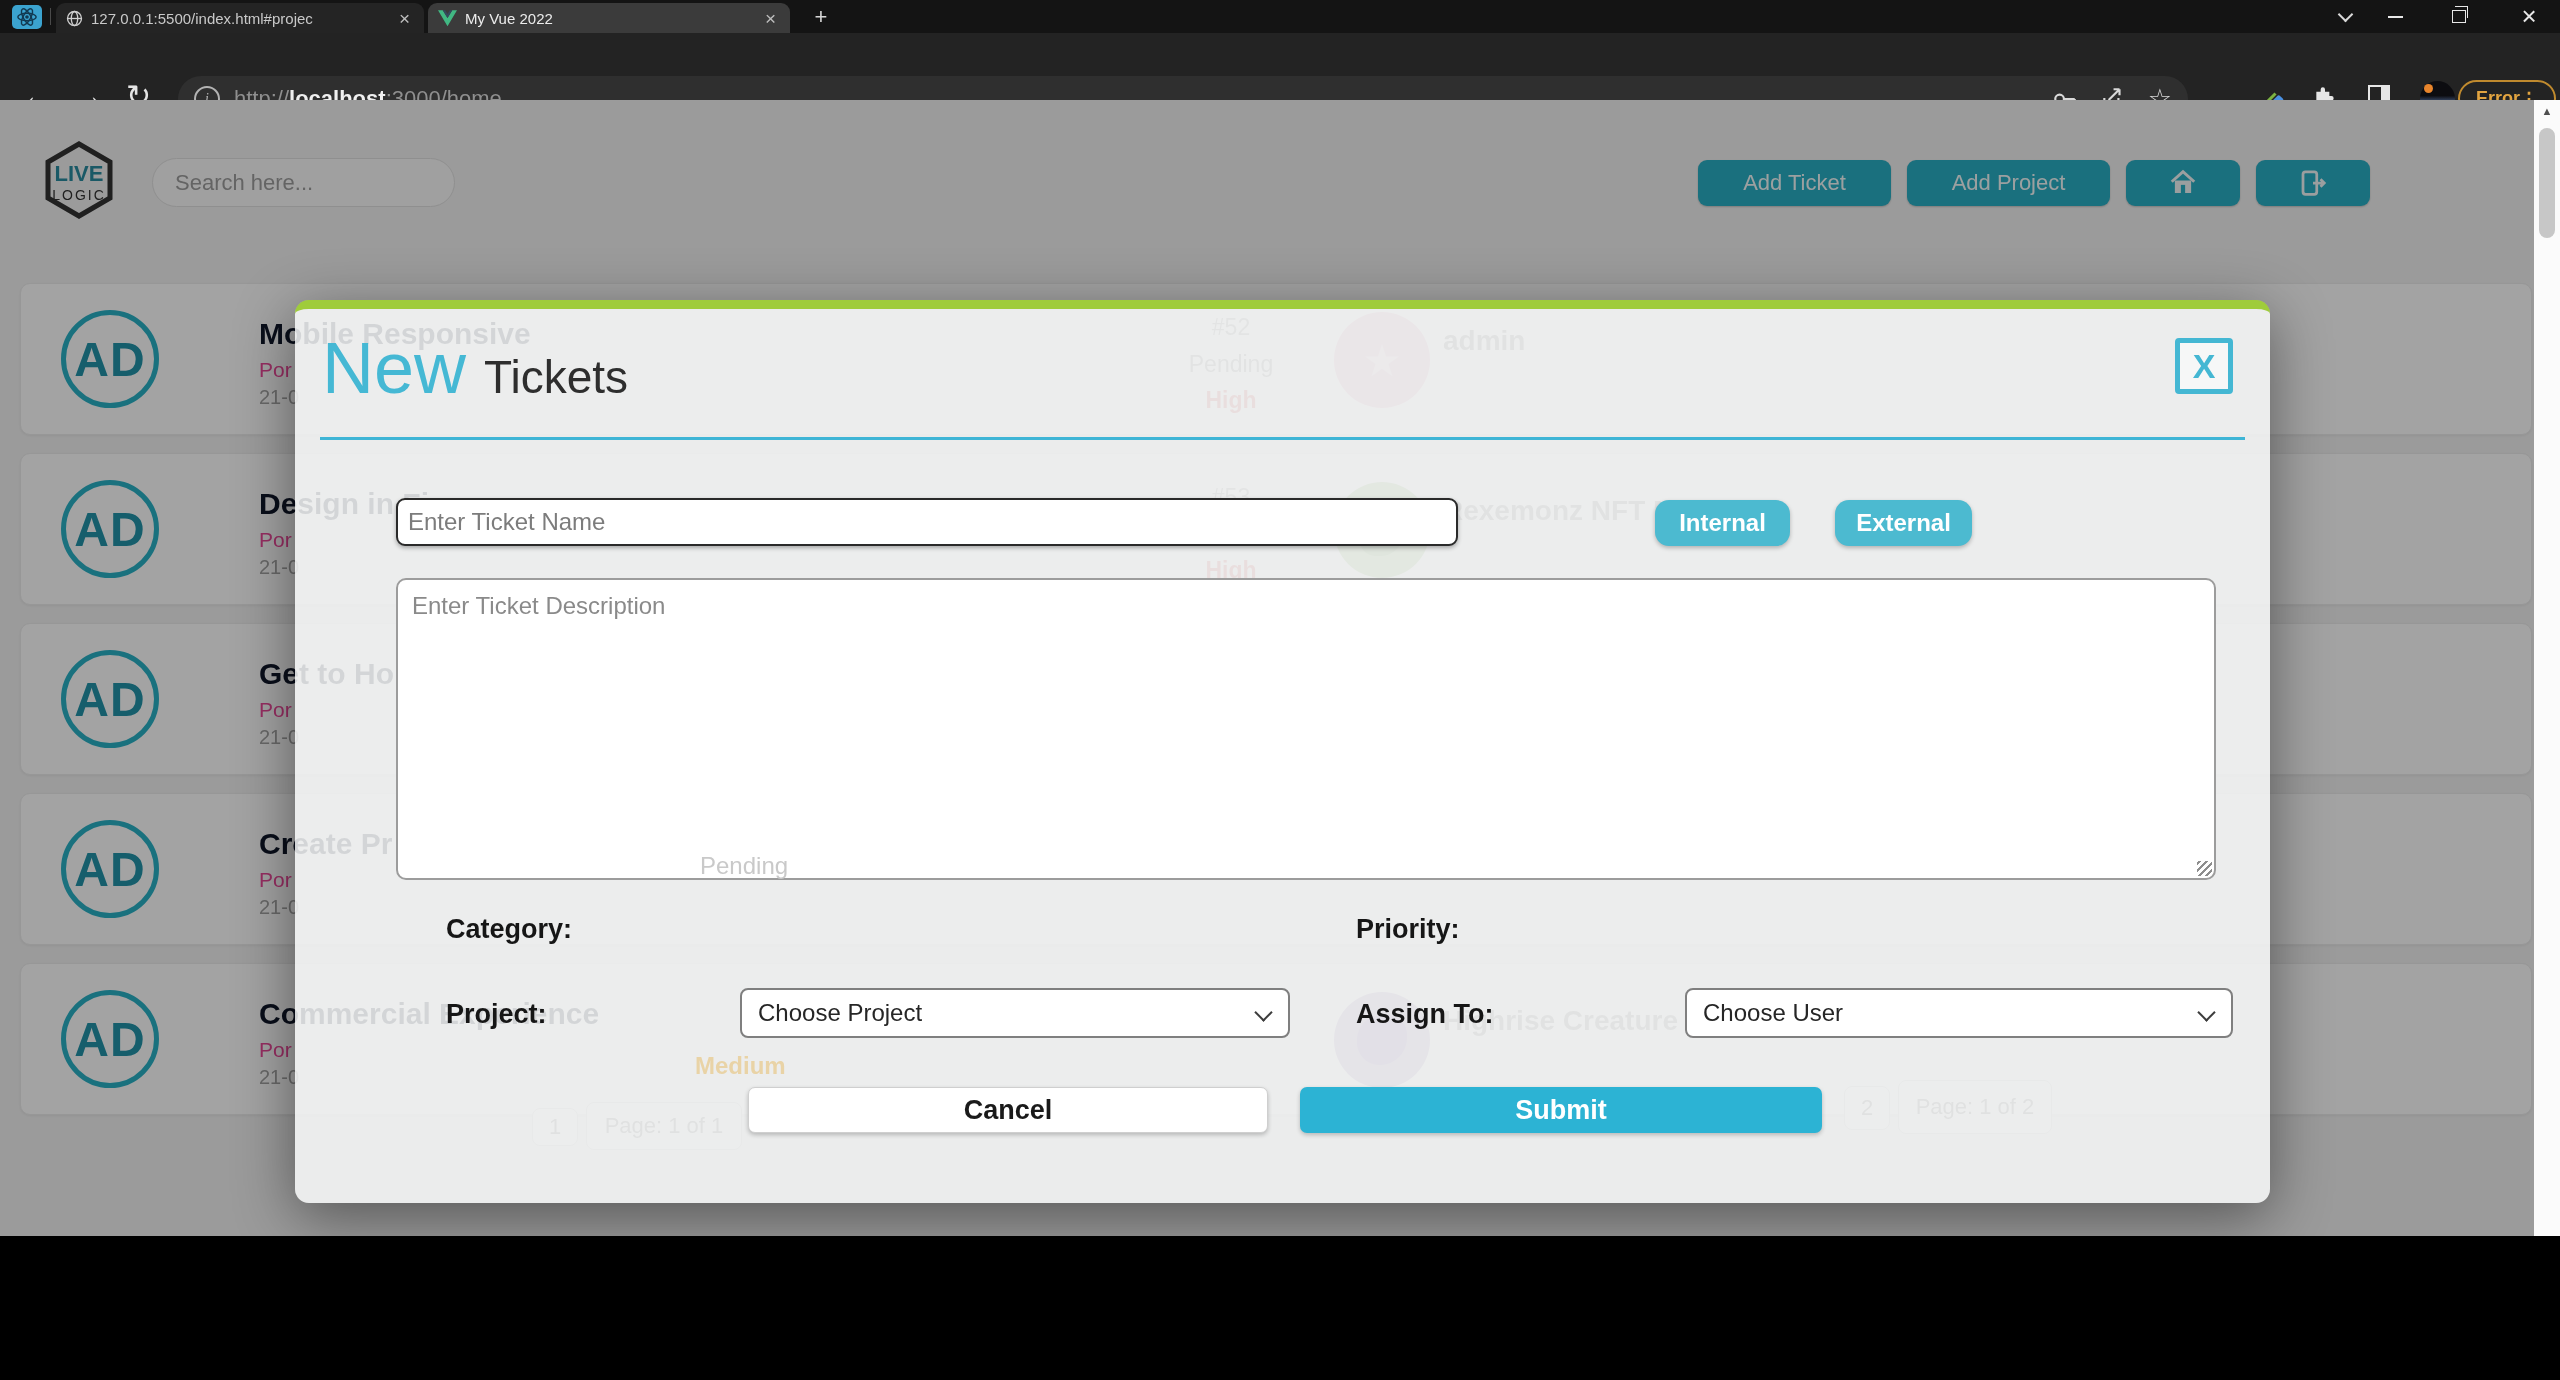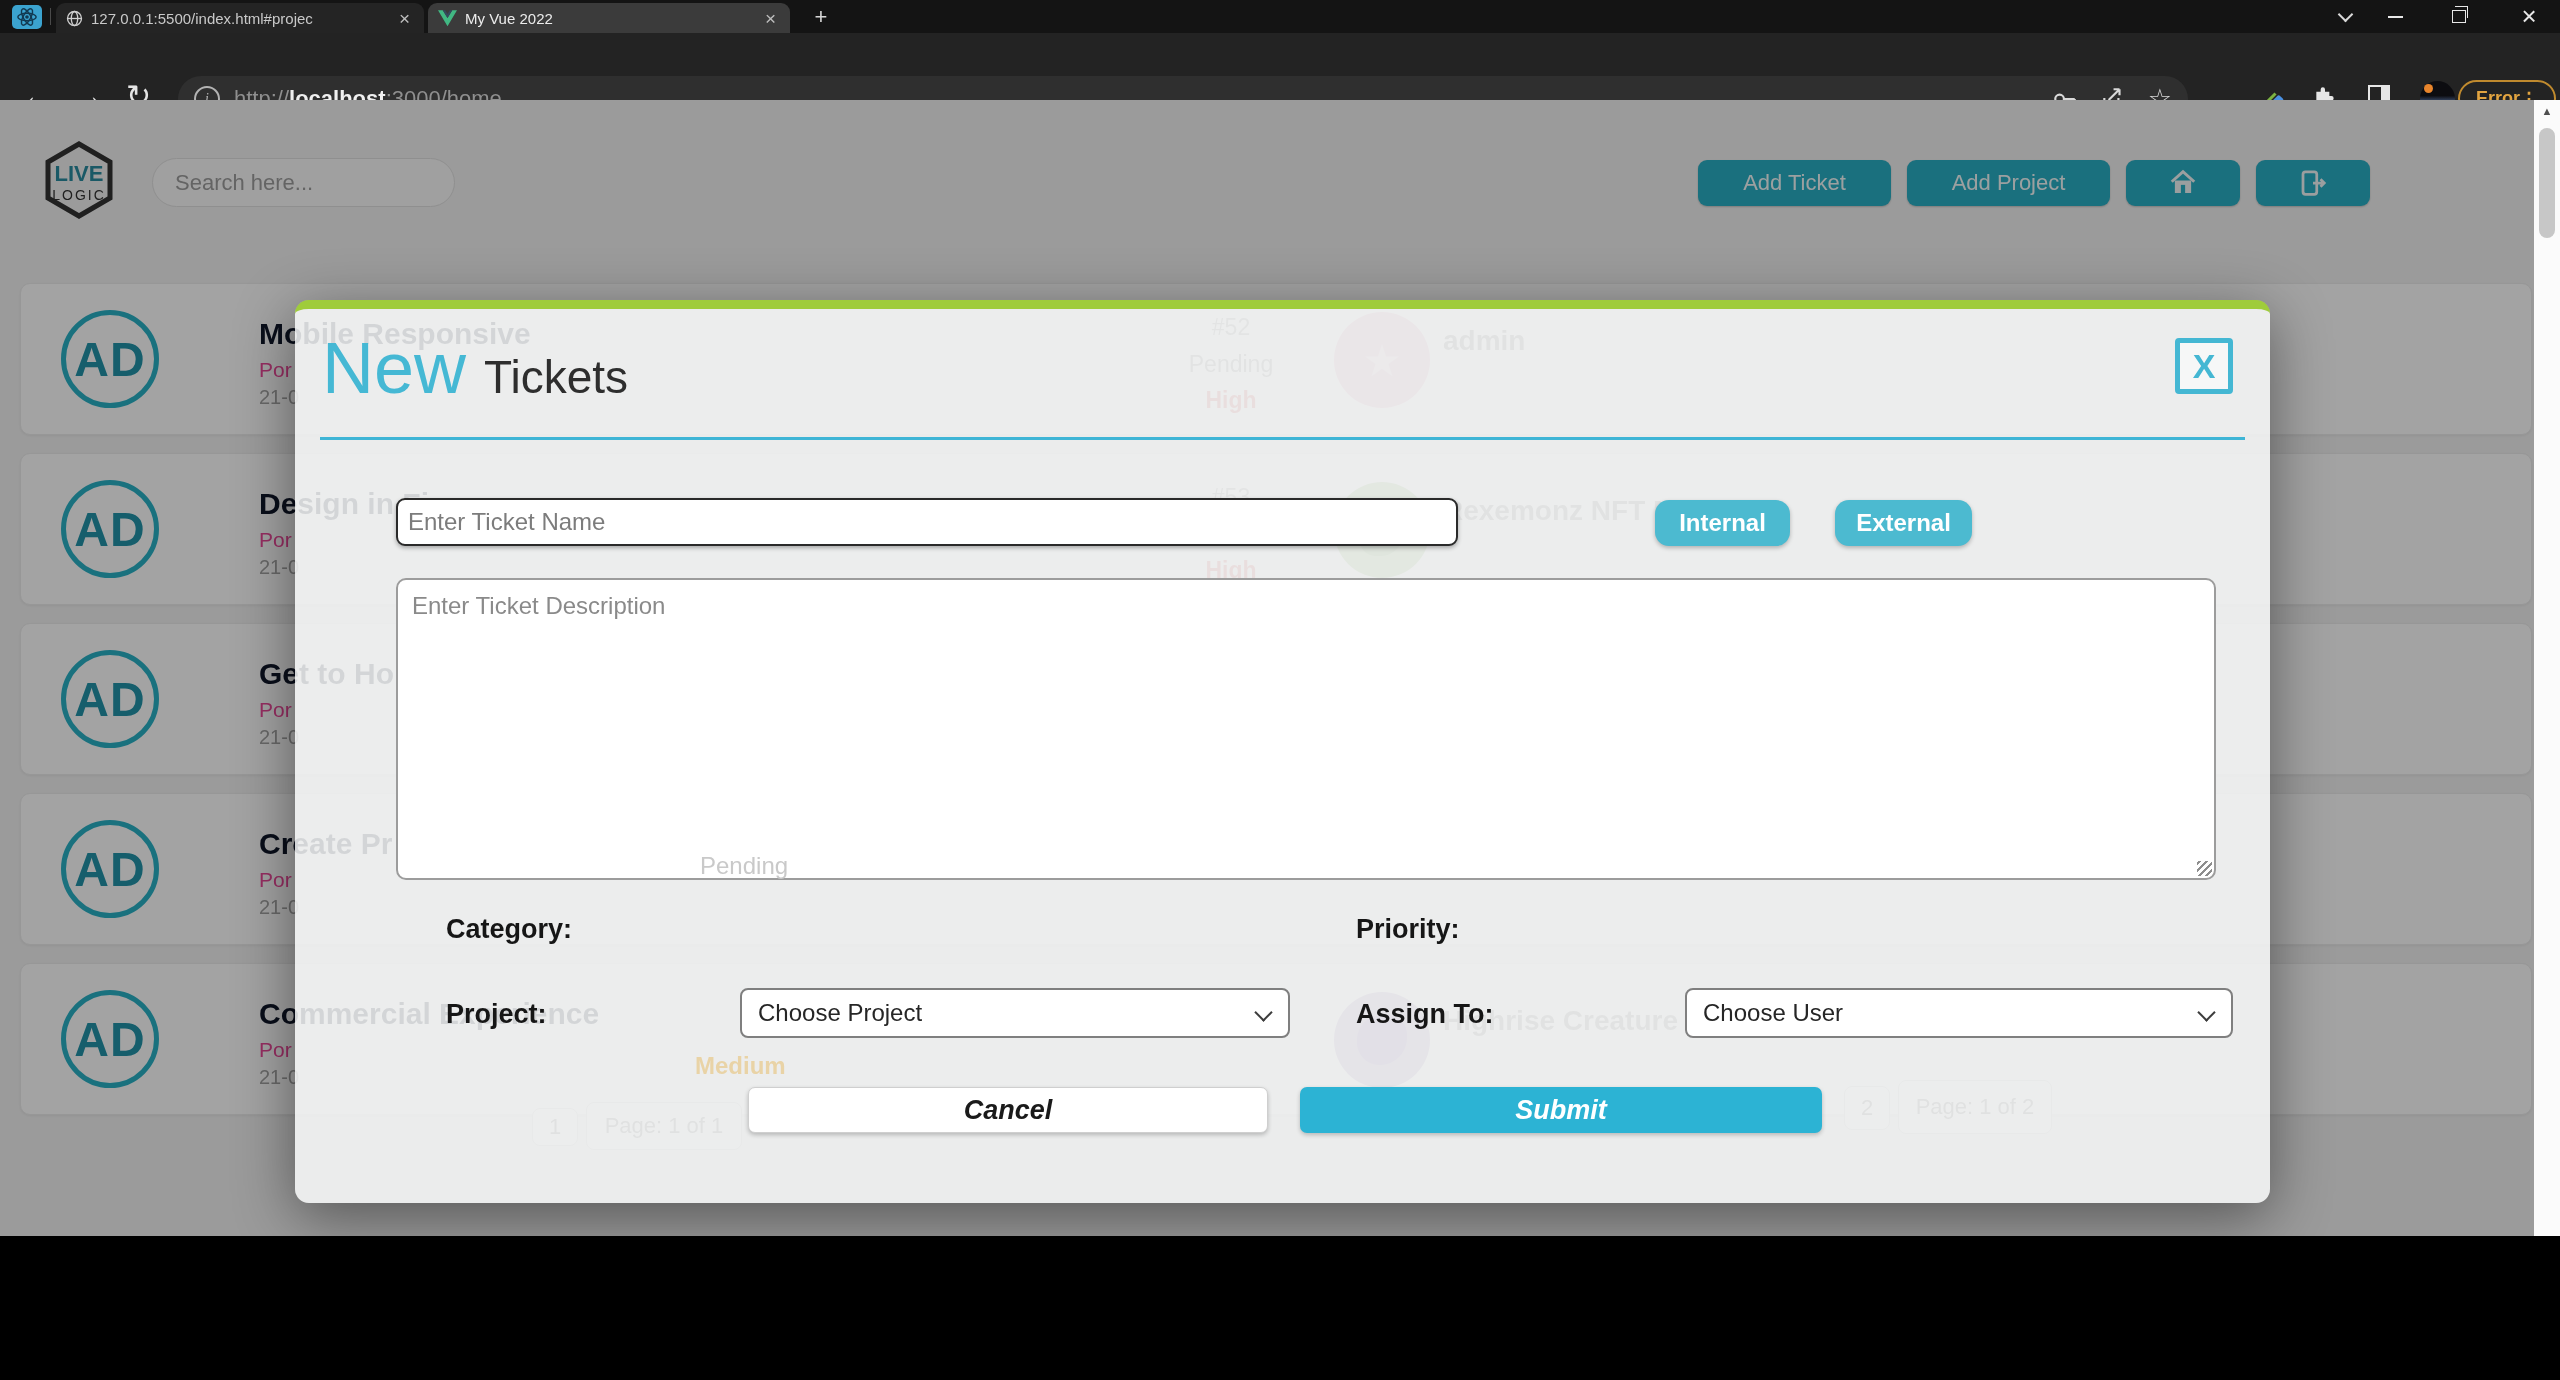--- a/index.html
+++ b/index.html
@@ -121,21 +121,21 @@
          font-family:"Liberation Sans",sans-serif;}
   .mtext::placeholder{color:#8a8a8a;opacity:1;}
   .resz{left:1902px;top:552px;width:15px;height:15px;
         background:repeating-linear-gradient(-45deg,transparent 0 3px,#8e8e8e 3px 5px);}
   .mlabel{font-size:27px;font-weight:bold;color:#161616;height:40px;line-height:40px;}
   .msel{height:50px;border:2px solid #7f7f7f;border-radius:8px;background:#fff;box-sizing:border-box;
         display:flex;align-items:center;font-size:24px;color:#262626;padding:0 16px;}
   .msel .caret{position:absolute;right:18px;top:16px;width:11px;height:11px;
         border-right:2.5px solid #3c3c3c;border-bottom:2.5px solid #3c3c3c;transform:rotate(45deg);}
   .mbtn{top:778px;height:46px;border-radius:7px;display:flex;align-items:center;justify-content:center;
-        font-size:27px;font-weight:bold;box-sizing:border-box;font-style:italic;}
+        font-size:27px;font-weight:bold;box-sizing:border-box;}
   #btn-cancel{left:453px;width:520px;background:#fff;border:1px solid #cfcfcf;color:#1a1a1a;
         box-shadow:0 2px 4px rgba(0,0,0,0.22);}
   #btn-submit{left:1005px;width:522px;background:#2cb3d4;color:#fff;box-shadow:0 2px 4px rgba(0,0,0,0.22);}
   .mghost{font-size:24px;pointer-events:none;}
   #ghost-pending{left:405px;top:543px;color:#c9c9c9;}
   #ghost-medium{left:400px;top:743px;color:#e9d3a6;font-weight:bold;}
 </style>
 </head>
 <body>
 

